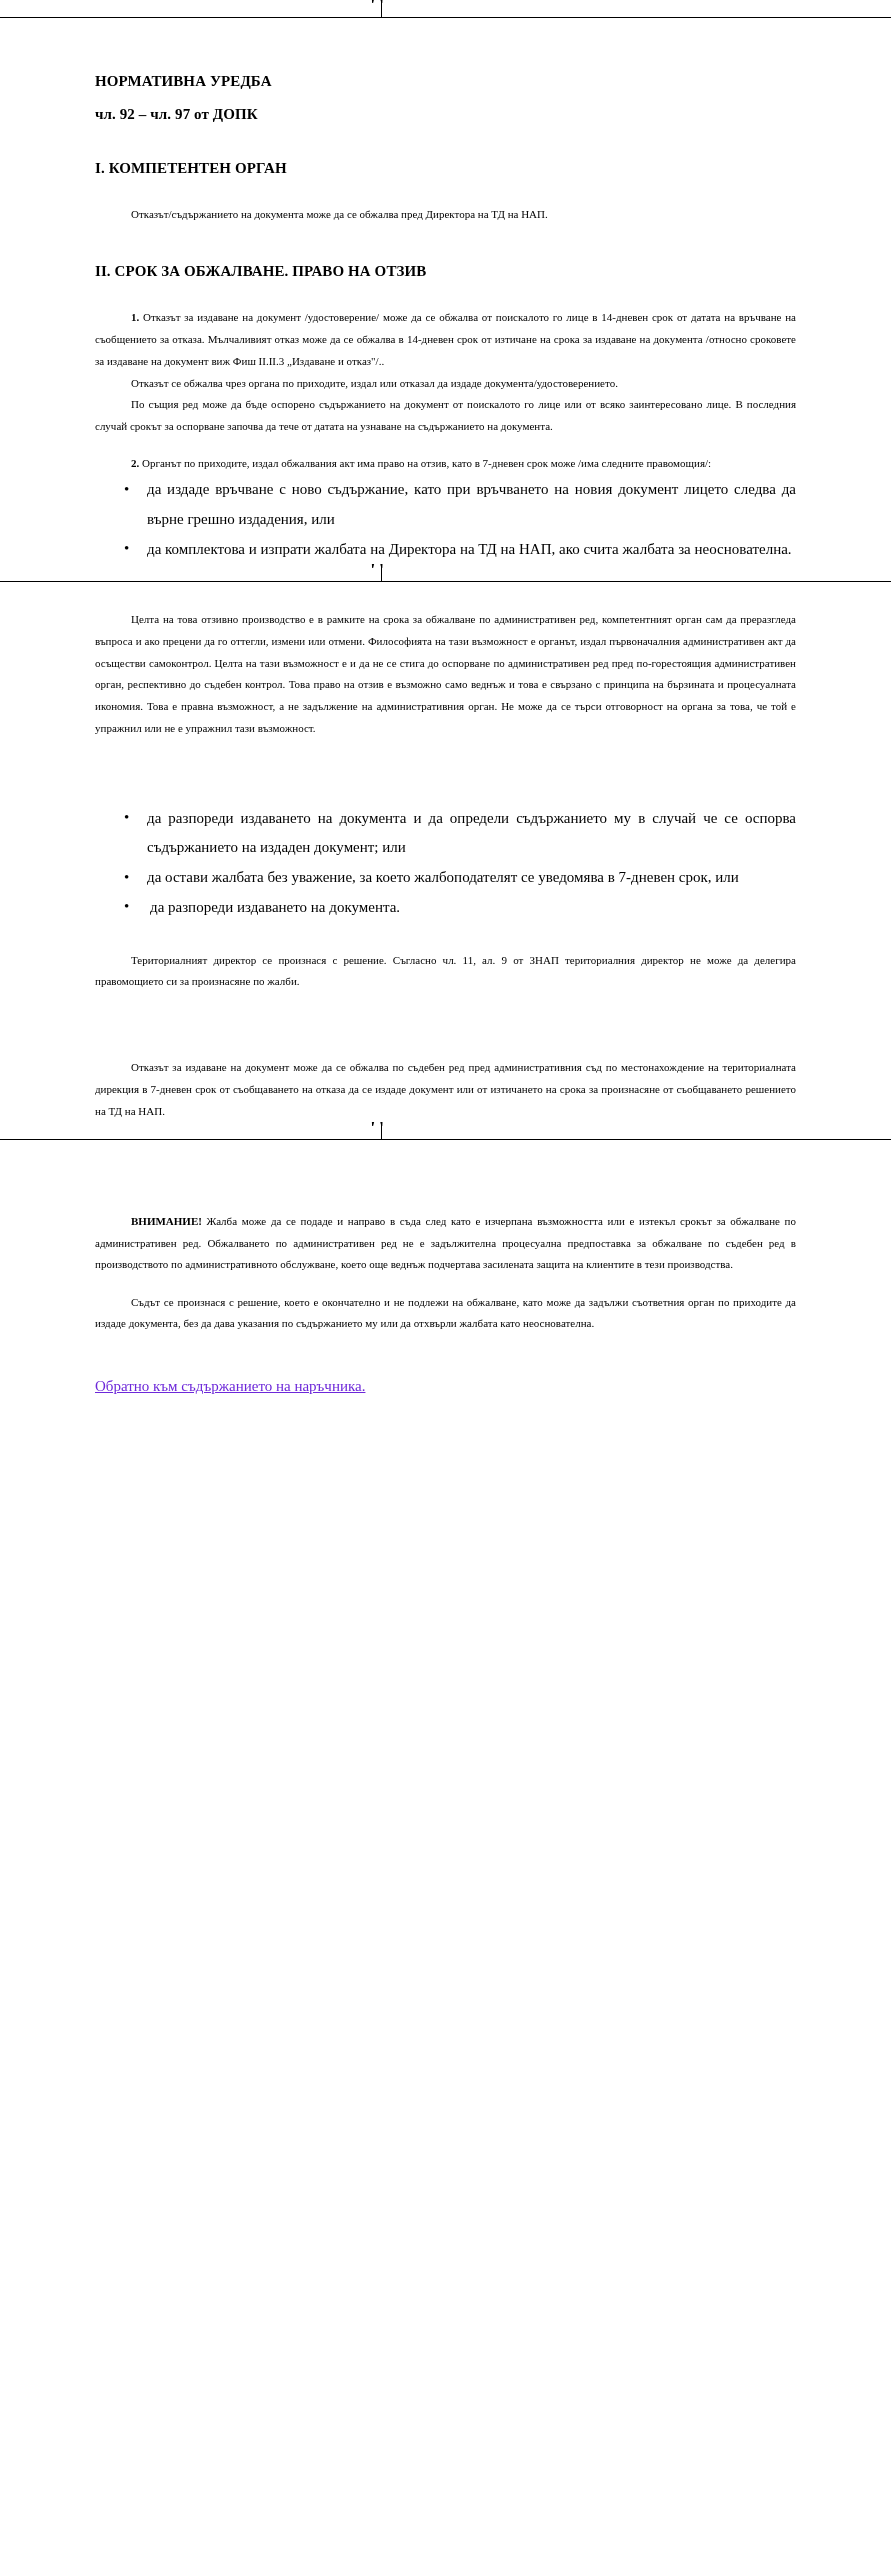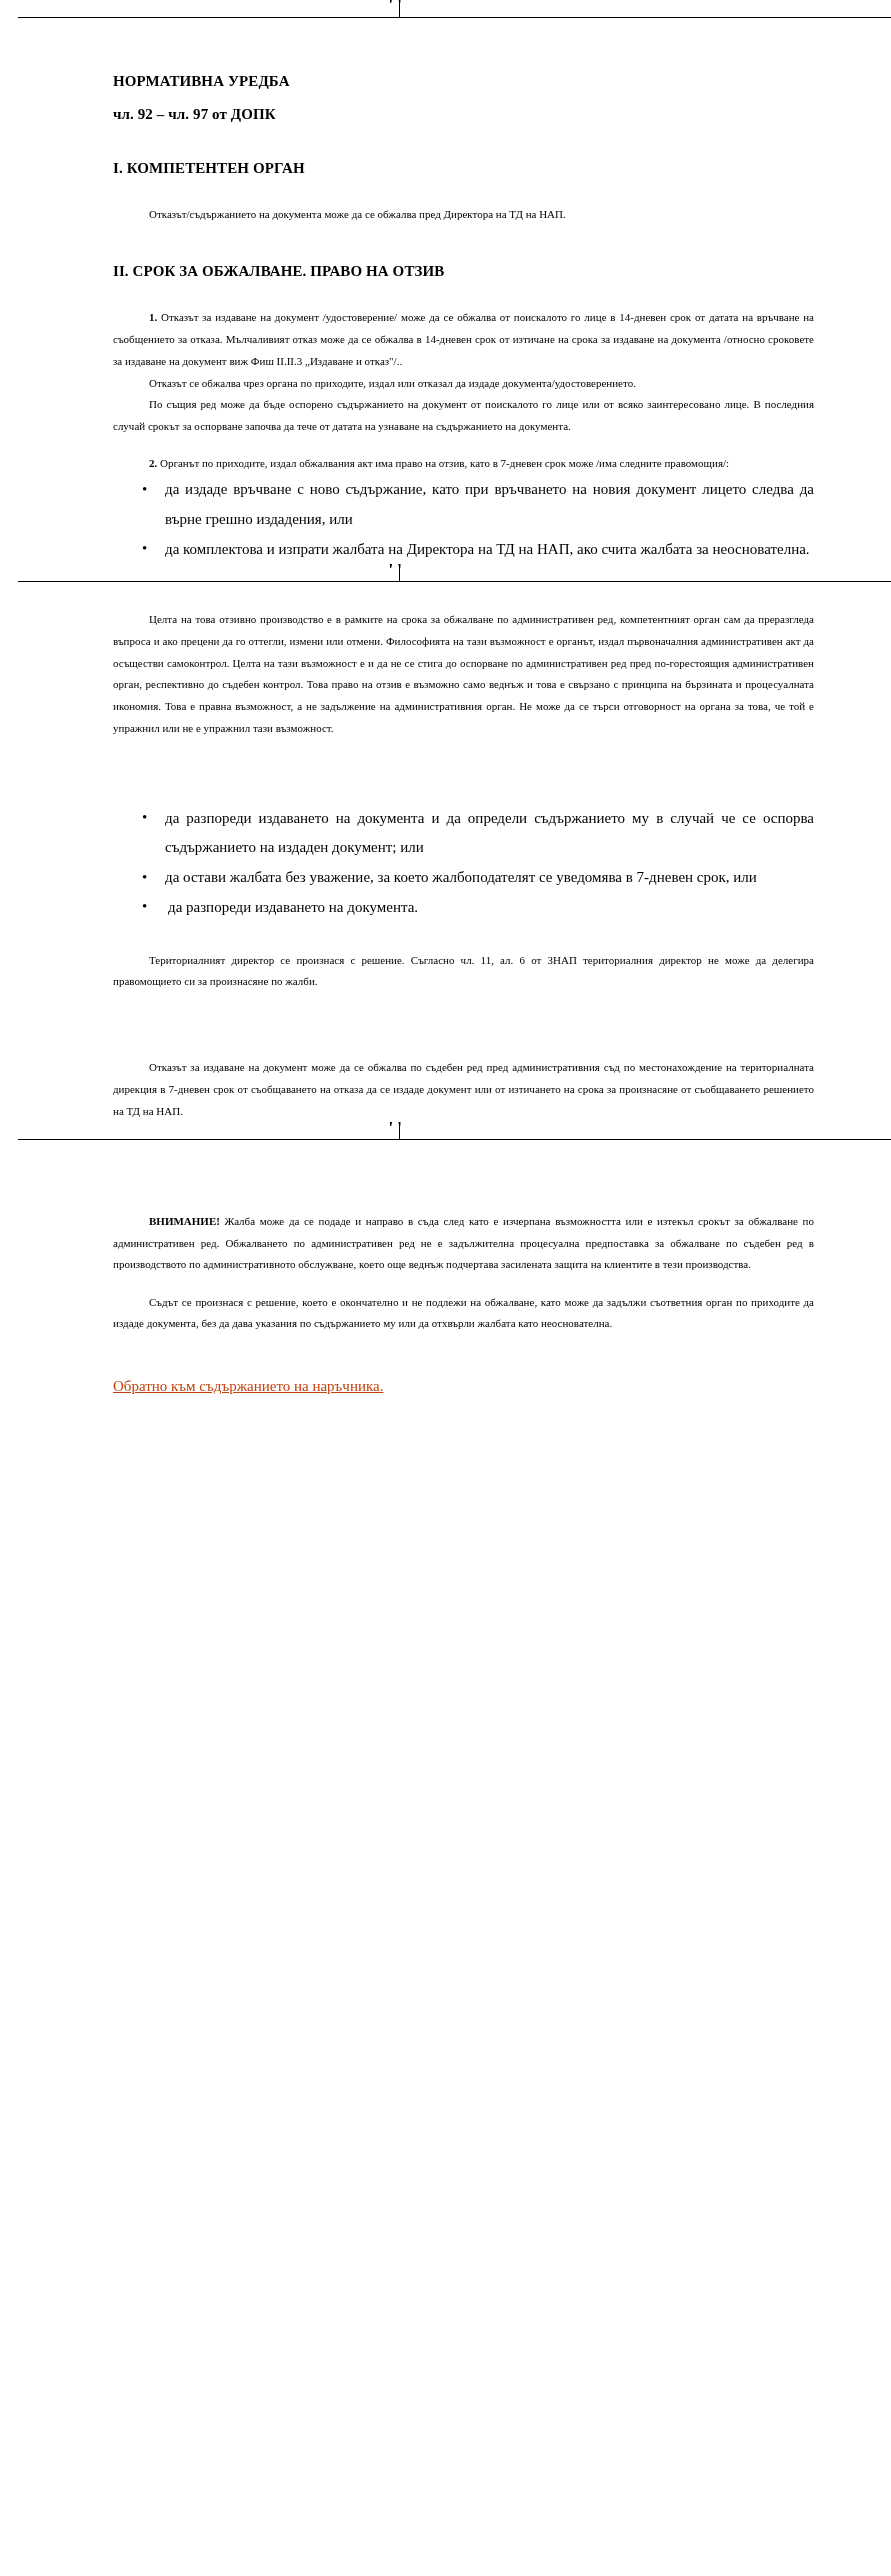--- a/index.html
+++ b/index.html
@@ -10,21 +10,20 @@
   body {
     width: 891px;
     font-family: "Liberation Serif", "DejaVu Serif", serif;
     color: #000000;
     -webkit-font-smoothing: antialiased;
   }
 
   .doc {
     position: relative;
     width: 772px;
-    margin-left: 18px;
   }
 
   
   .page {
     position: relative;
     width: 891px;
     box-sizing: border-box;
     padding: 0 95px;
     overflow: hidden;
   }
@@ -120,21 +119,21 @@
     line-height: 1.98;
   }
   ul.bullets > li.loose { padding-left: 55px; }
 
   .spacer-sm { height: 15.5px; }
   .spacer-md { height: 27px; }
   .spacer-lg { height: 37px; }
   .spacer-xl { height: 55px; }
 
   a.backlink {
-    color: #c2410c;
+    color: #6d28d9;
     font-size: 15px;
     text-decoration: underline;
     line-height: 1.98;
   }
   .backlink-wrap { padding-left: 0; }
 </style>
 </head>
 <body>
 
 <div class="doc">
@@ -205,21 +204,21 @@
 
 
       <ul class="bullets">
         <li>да разпореди издаването на документа и да определи съдържанието му в случай че се оспорва съдържанието на издаден документ; или</li>
         <li>да остави жалбата без уважение, за което жалбоподателят се уведомява в 7-дневен срок, или</li>
         <li class="loose"> да разпореди издаването на документа.</li>
       </ul>
 
       <div class="spacer-md"></div>
 
-      <p class="para">Териториалният директор се произнася с решение. Съгласно чл. 11, ал. 6 от ЗНАП териториалния директор не може да делегира правомощието си за произнасяне по жалби.</p>
+      <p class="para">Териториалният директор се произнася с решение. Съгласно чл. 11, ал. 9 от ЗНАП териториалния директор не може да делегира правомощието си за произнасяне по жалби.</p>
 
       <div class="spacer-lg"></div>
 
 
       <div class="spacer-md"></div>
 
       <p class="para">Отказът за издаване на документ може да се обжалва по съдебен ред пред административния съд по местонахождение на териториалната дирекция в 7-дневен срок от съобщаването на отказа да се издаде документ или от изтичането на срока за произнасяне от съобщаването решението на ТД на НАП.</p>
     </div>
   </section>
 

